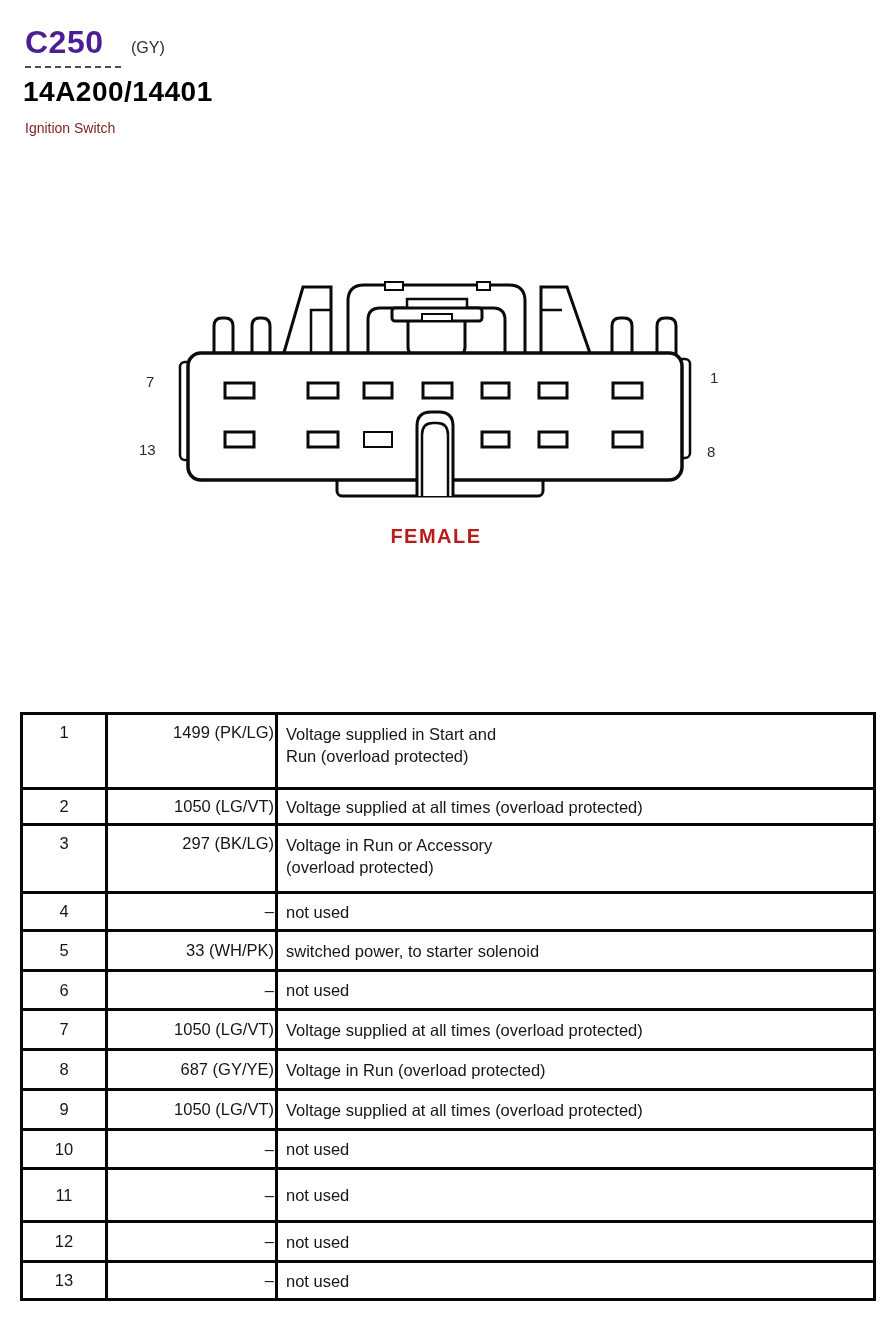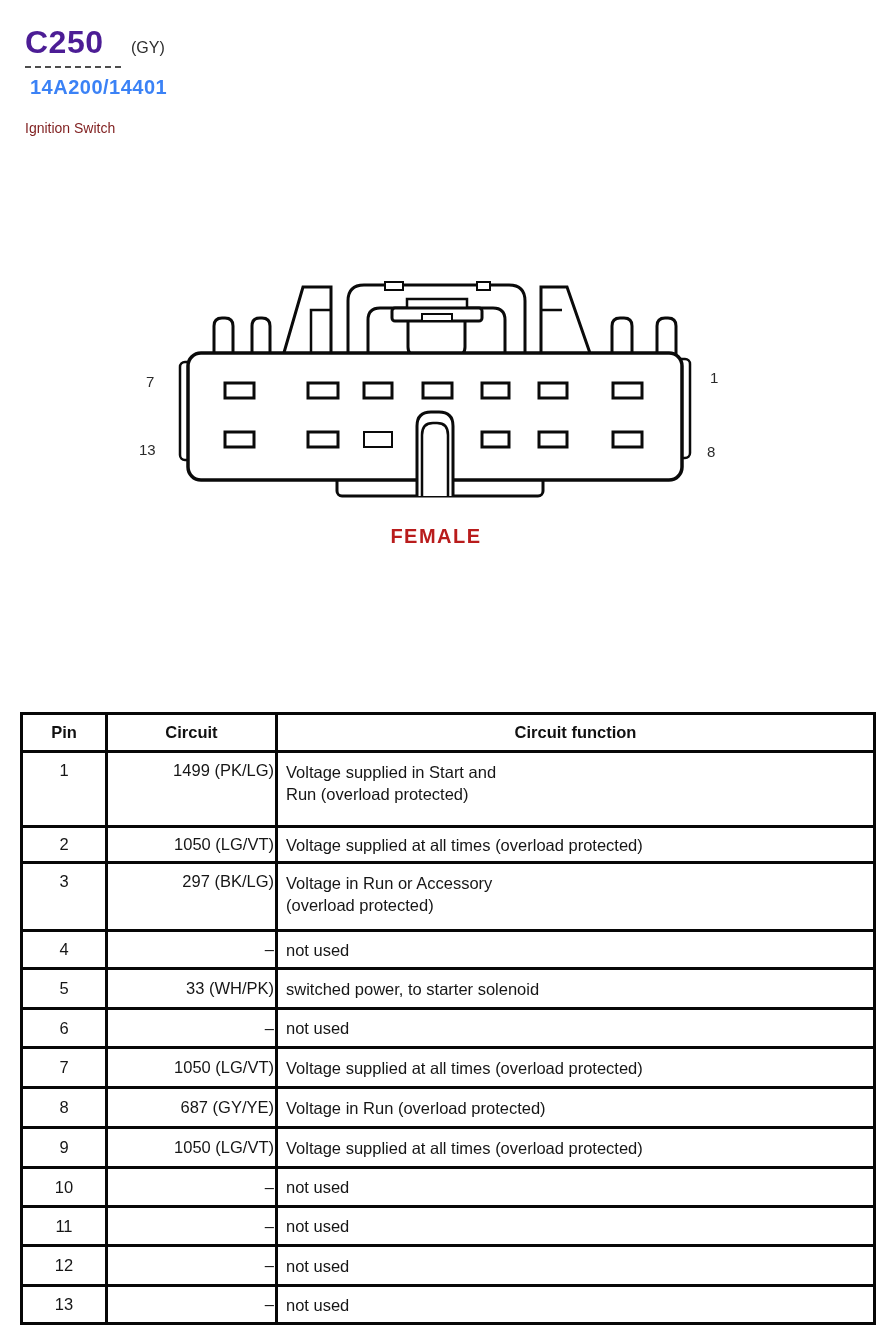--- a/index.html
+++ b/index.html
@@ -5,21 +5,21 @@
   html,body { margin:0; padding:0; background:#e8e8e8; }
   .page {
     position:relative; width:892px; height:1344px; background:#ffffff;
     font-family:"Liberation Sans", sans-serif; color:#151515; overflow:hidden;
     margin:0 auto;
   }
   
   .connector-id { position:absolute; left:25px; top:24px; font-size:32px; font-weight:bold; letter-spacing:0.5px; color:#4c1d95; }
   .id-underline { position:absolute; left:25px; top:66px; width:96px; border-top:2px dashed #4d4d4d; }
   .color-code { position:absolute; left:131px; top:39px; font-size:16px; color:#2e2e2e; }
-  .part-number { position:absolute; left:30px; top:76px; font-size:20px; font-weight:bold; letter-spacing:0.5px; color:#3b82f6; }
+  .part-number { position:absolute; left:23px; top:76px; font-size:28px; font-weight:bold; letter-spacing:0.5px; color:#000000; }
   .description { position:absolute; left:25px; top:120px; font-size:14px; color:#7f1d1d; }
 
   
   .diagram { position:absolute; left:145px; top:278px; width:580px; height:232px; }
   .pin-label { position:absolute; font-size:15px; color:#2a2a2a; }
   .pl-7  { left:146px; top:373px; }
   .pl-13 { left:139px; top:441px; }
   .pl-1  { left:710px; top:369px; }
   .pl-8  { left:707px; top:443px; }
   .female-label { position:absolute; left:346px; top:525px; width:180px; text-align:center;
@@ -105,25 +105,20 @@
   <div class="pin-label pl-8">8</div>
   <div class="female-label">FEMALE</div>
 
   <table class="pinout-table">
     <colgroup>
         <col class="col-pin">
         <col class="col-circuit">
         <col>
       </colgroup>
     <tbody>
-        <tr style="height:38px">
-      <th>Pin</th>
-      <th>Circuit</th>
-      <th>Circuit function</th>
-    </tr>
     <tr class="multiline" style="height:75px">
       <td class="cell-pin">1</td>
       <td class="cell-circuit">1499 (PK/LG)</td>
       <td class="cell-fn">Voltage supplied in Start and
 Run (overload protected)</td>
     </tr>
     <tr style="height:36px">
       <td class="cell-pin">2</td>
       <td class="cell-circuit">1050 (LG/VT)</td>
       <td class="cell-fn">Voltage supplied at all times (overload protected)</td>
@@ -162,21 +157,21 @@
     <tr style="height:40px">
       <td class="cell-pin">9</td>
       <td class="cell-circuit">1050 (LG/VT)</td>
       <td class="cell-fn">Voltage supplied at all times (overload protected)</td>
     </tr>
     <tr style="height:39px">
       <td class="cell-pin">10</td>
       <td class="cell-circuit">–</td>
       <td class="cell-fn">not used</td>
     </tr>
-    <tr style="height:39px">
+    <tr style="height:53px">
       <td class="cell-pin">11</td>
       <td class="cell-circuit">–</td>
       <td class="cell-fn">not used</td>
     </tr>
     <tr style="height:40px">
       <td class="cell-pin">12</td>
       <td class="cell-circuit">–</td>
       <td class="cell-fn">not used</td>
     </tr>
     <tr style="height:38px">

